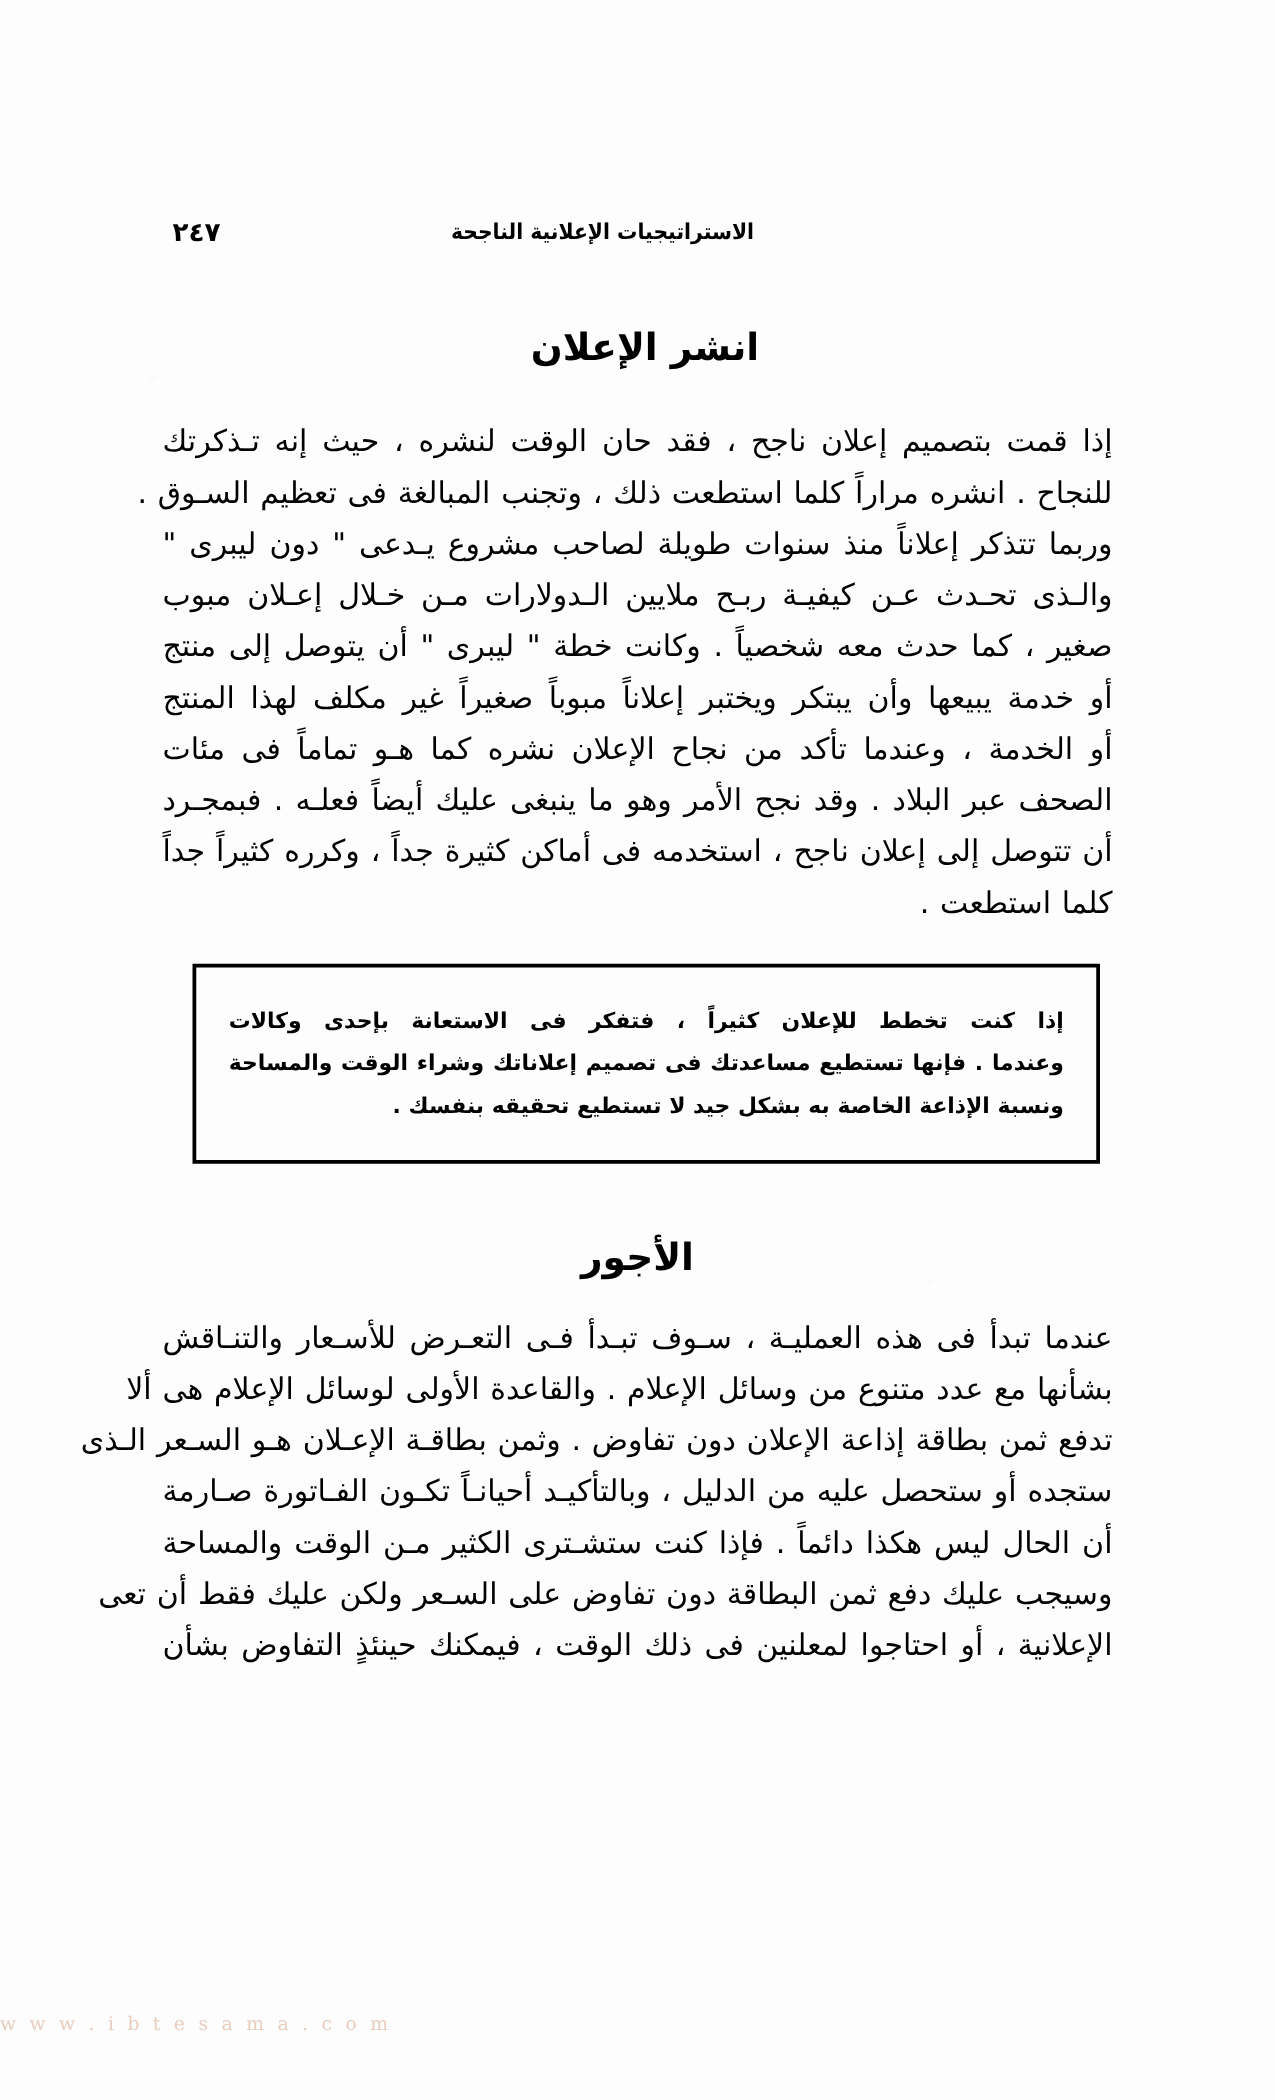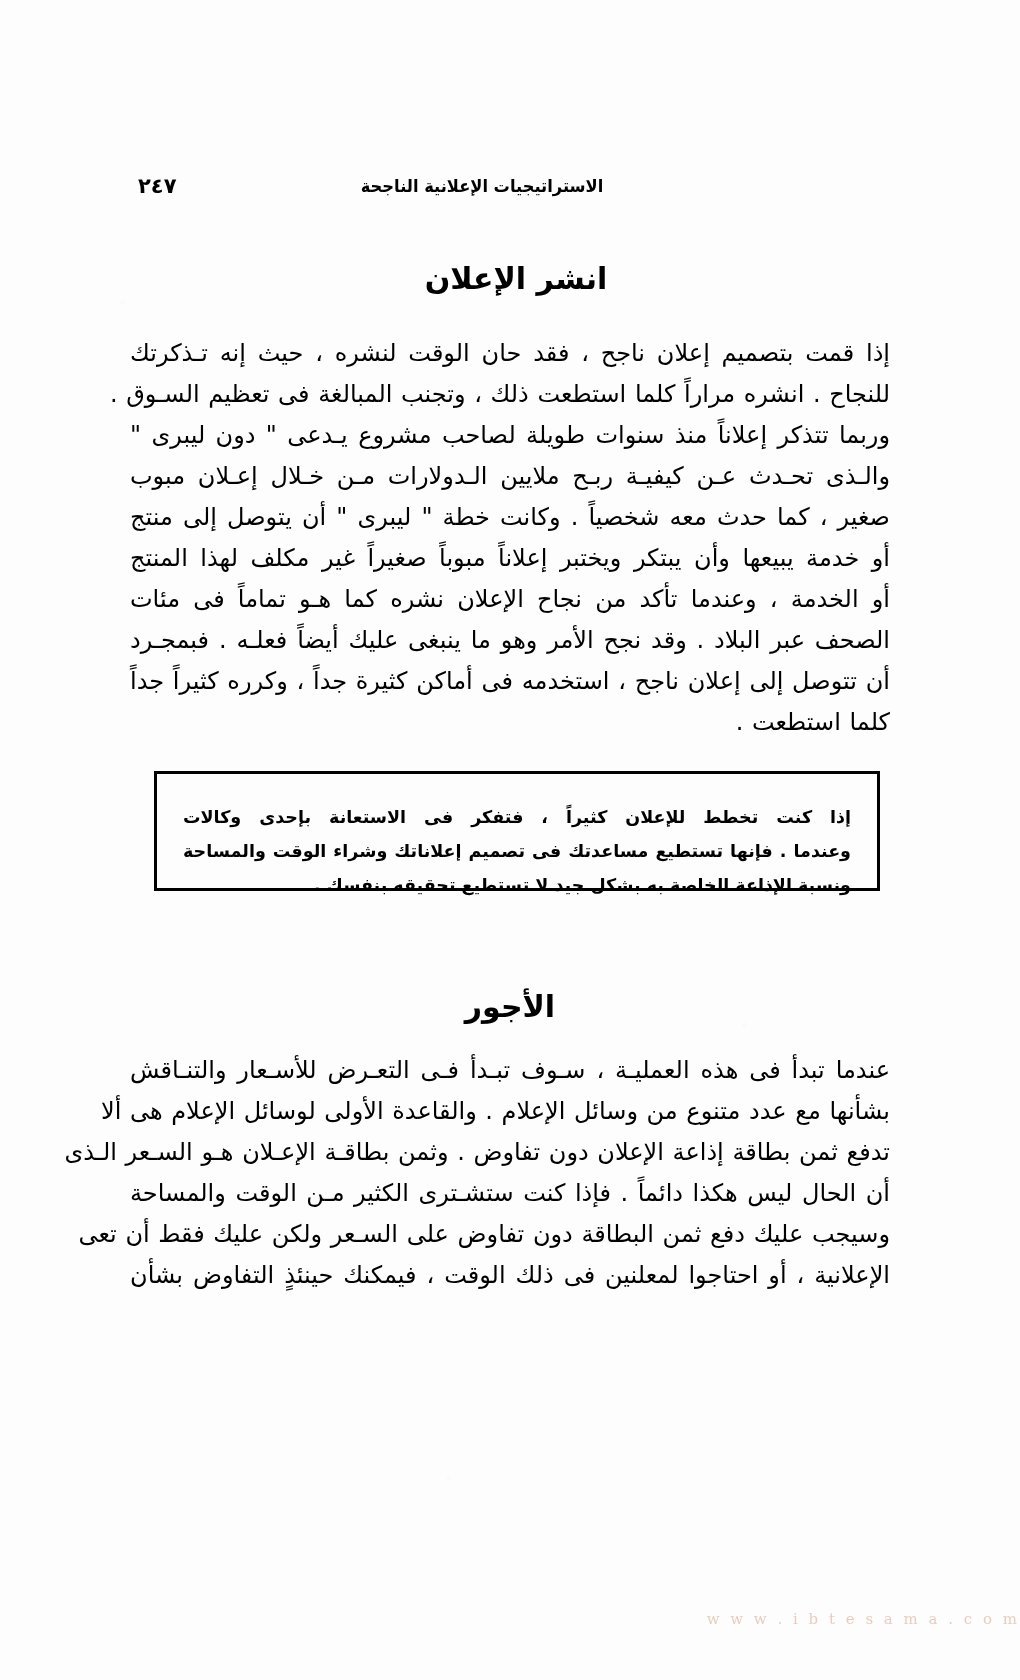--- a/index.html
+++ b/index.html
@@ -105,21 +105,21 @@
 
   
   .callout {
     position: absolute;
     top: 771px;
     left: 24px;
     right: 10px;
     border: 3px solid #000;
     padding: 26px 26px 22px 26px;
     box-sizing: border-box;
-    height: 120px;
+    height: 160px;
   }
   .callout .ctext {
     font-size: 17.5px;
     font-weight: bold;
     line-height: 34px;
     text-align: justify;
     text-align-last: justify;
   }
   .callout .ctext .cline {
     display: block;
@@ -130,27 +130,26 @@
   .callout .ctext .cline.last {
     text-align-last: right;
   }
 
   
   .watermark {
     position: absolute;
     bottom: 52px;
     left: 0;
     right: 0;
-    text-align: right;
+    text-align: left;
     direction: ltr;
     font-size: 15px;
     letter-spacing: 3px;
     color: #e8cdbf;
     font-family: "DejaVu Serif", "Liberation Serif", serif;
-    margin-left: 44px;
   }
 </style>
 </head>
 <body>
 
 <div class="page">
   <div class="content">
 
     <div class="run-head">
       <div class="folio">٢٤٧</div>
@@ -182,20 +181,21 @@
       </div>
     </div>
 
     <div class="sec-head sec-head-2">الأجور</div>
 
     <div class="body-block body-2">
       <p>
         <span class="line">عندما تبدأ فى هذه العمليـة ، سـوف تبـدأ فـى التعـرض للأسـعار والتنـاقش</span>
         <span class="line">بشأنها مع عدد متنوع من وسائل الإعلام . والقاعدة الأولى لوسائل الإعلام هى ألا</span>
         <span class="line">تدفع ثمن بطاقة إذاعة الإعلان دون تفاوض . وثمن بطاقـة الإعـلان هـو السـعر الـذى</span>
+        <span class="line">ستجده أو ستحصل عليه من الدليل ، وبالتأكيـد أحيانـاً تكـون الفـاتورة صـارمة</span>
         <span class="line">أن الحال ليس هكذا دائماً . فإذا كنت ستشـترى الكثير مـن الوقت والمساحة</span>
         <span class="line">وسيجب عليك دفع ثمن البطاقة دون تفاوض على السـعر ولكن عليك فقط أن تعى</span>
         <span class="line">الإعلانية ، أو احتاجوا لمعلنين فى ذلك الوقت ، فيمكنك حينئذٍ التفاوض بشأن</span>
       </p>
     </div>
 
   </div>
 
   <div class="watermark">w w w . i b t e s a m a . c o m</div>
 </div>

